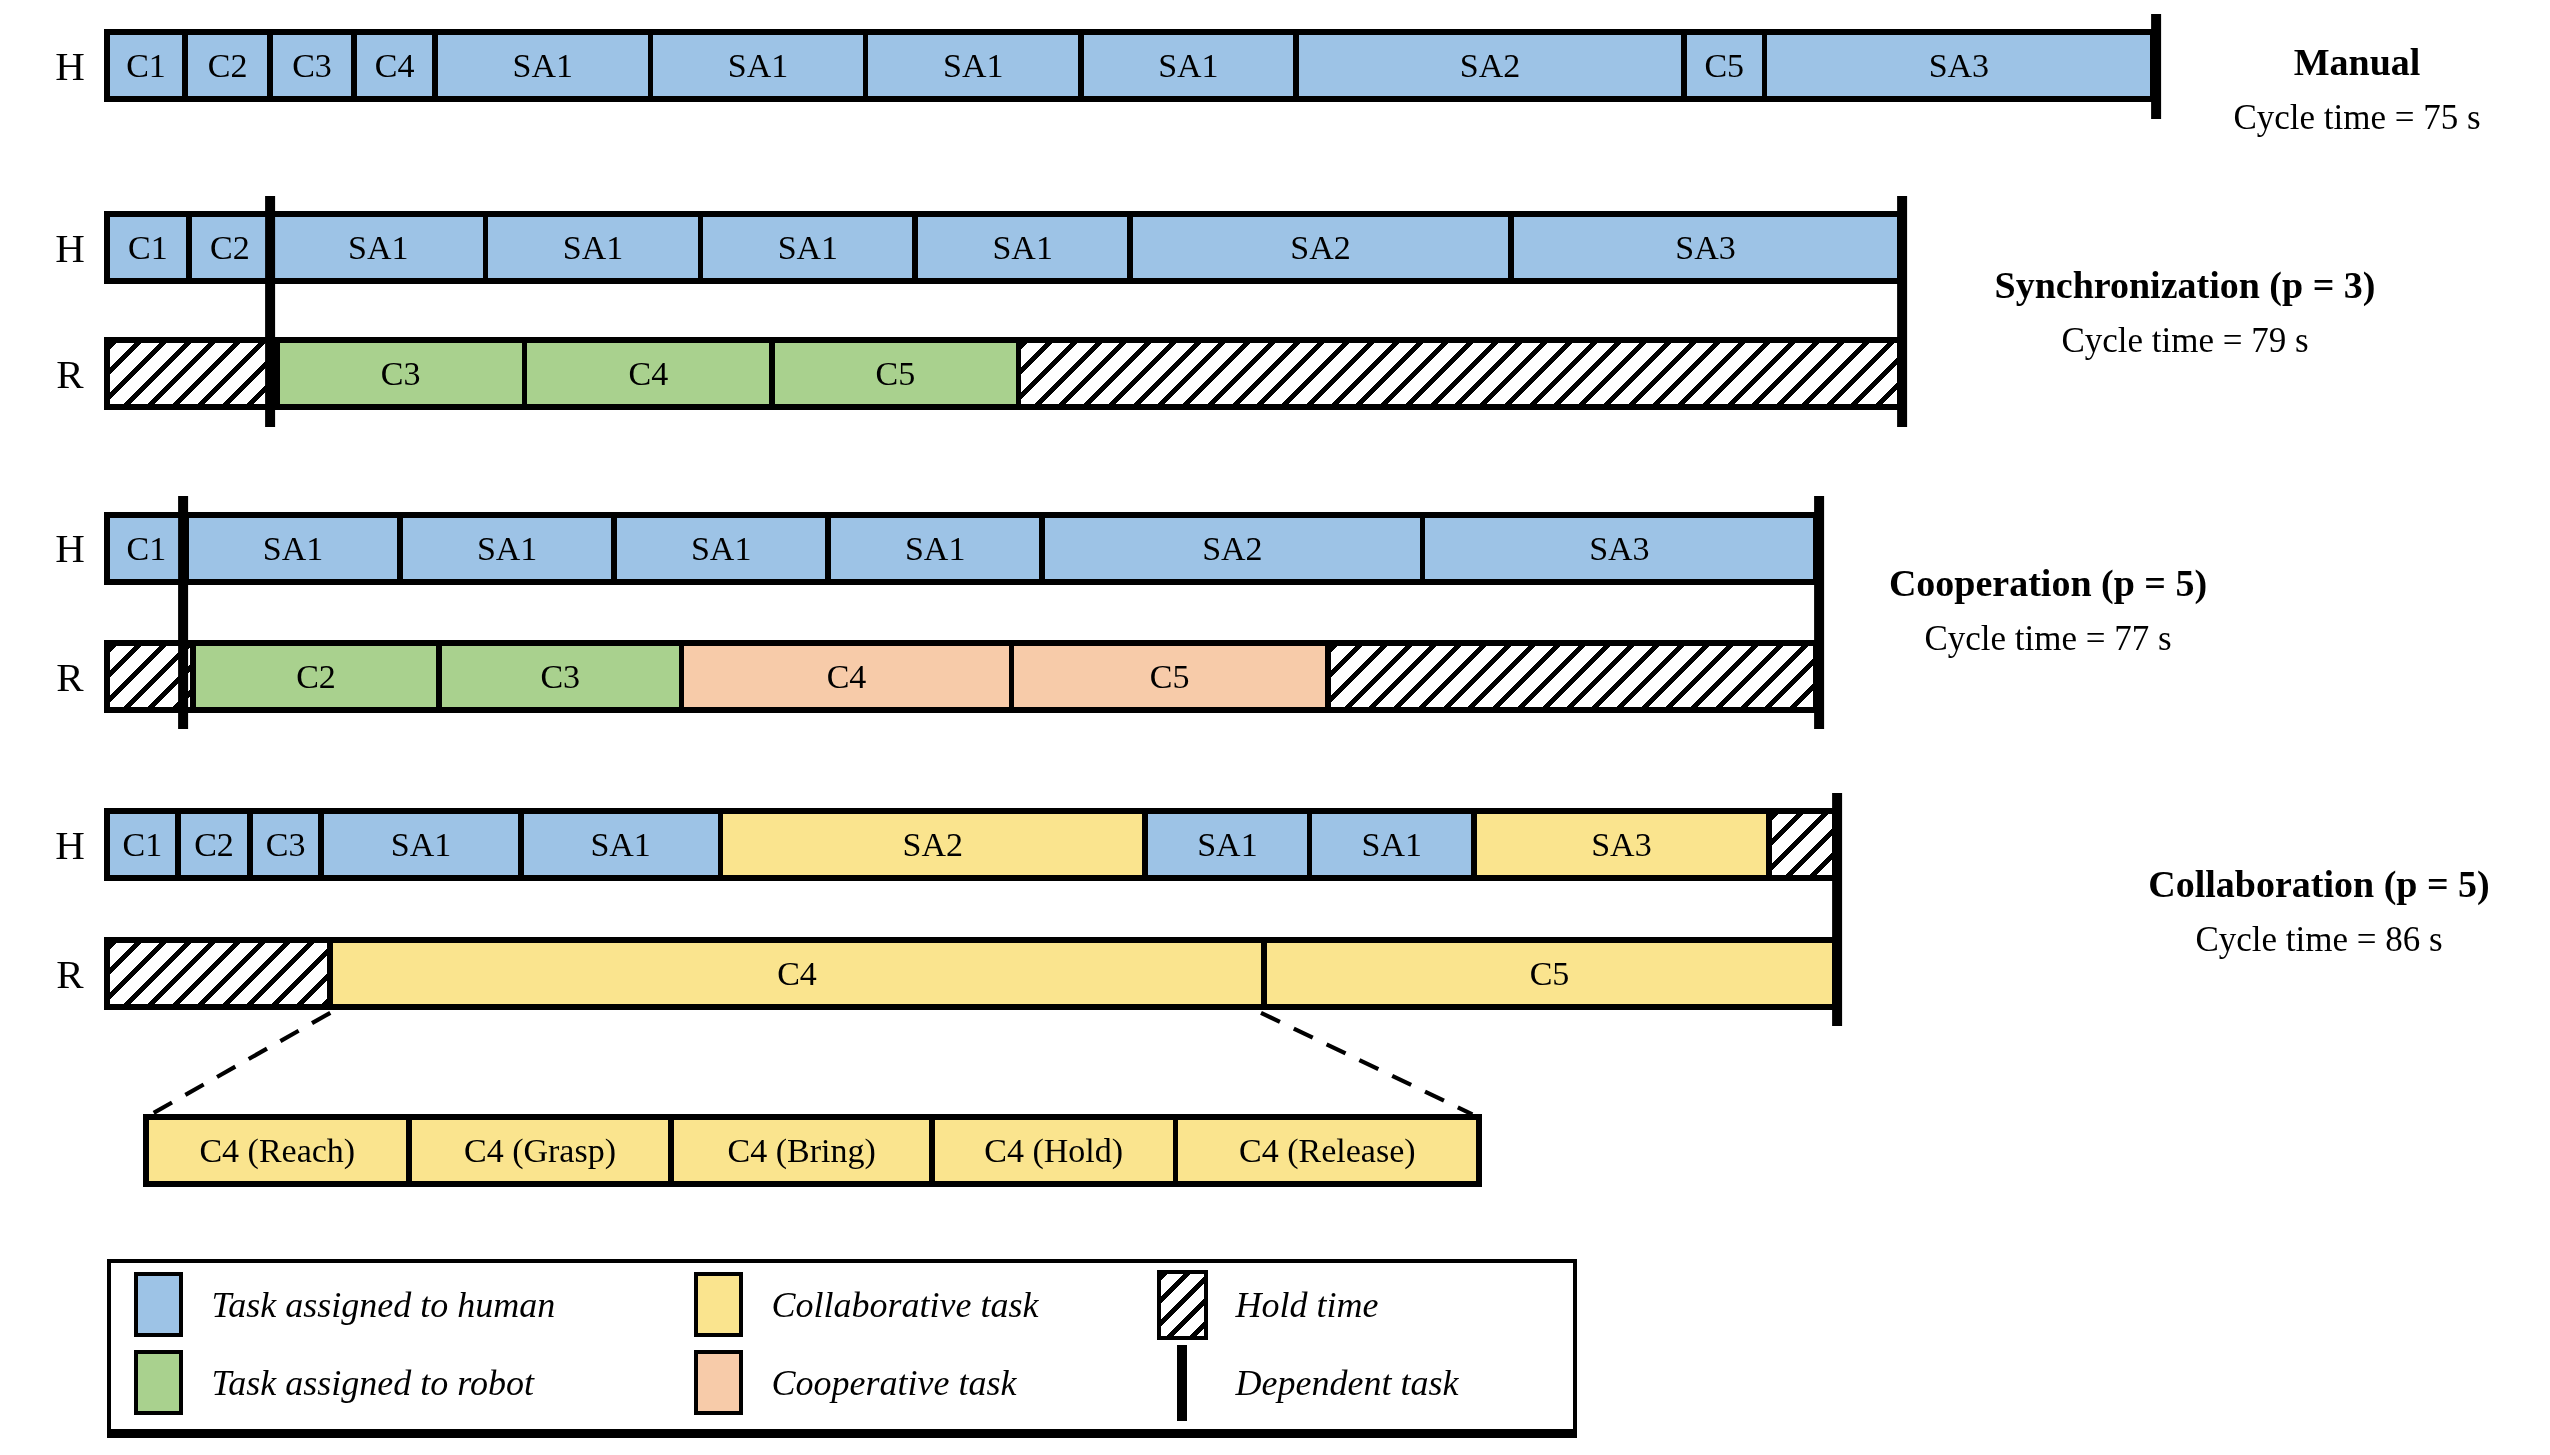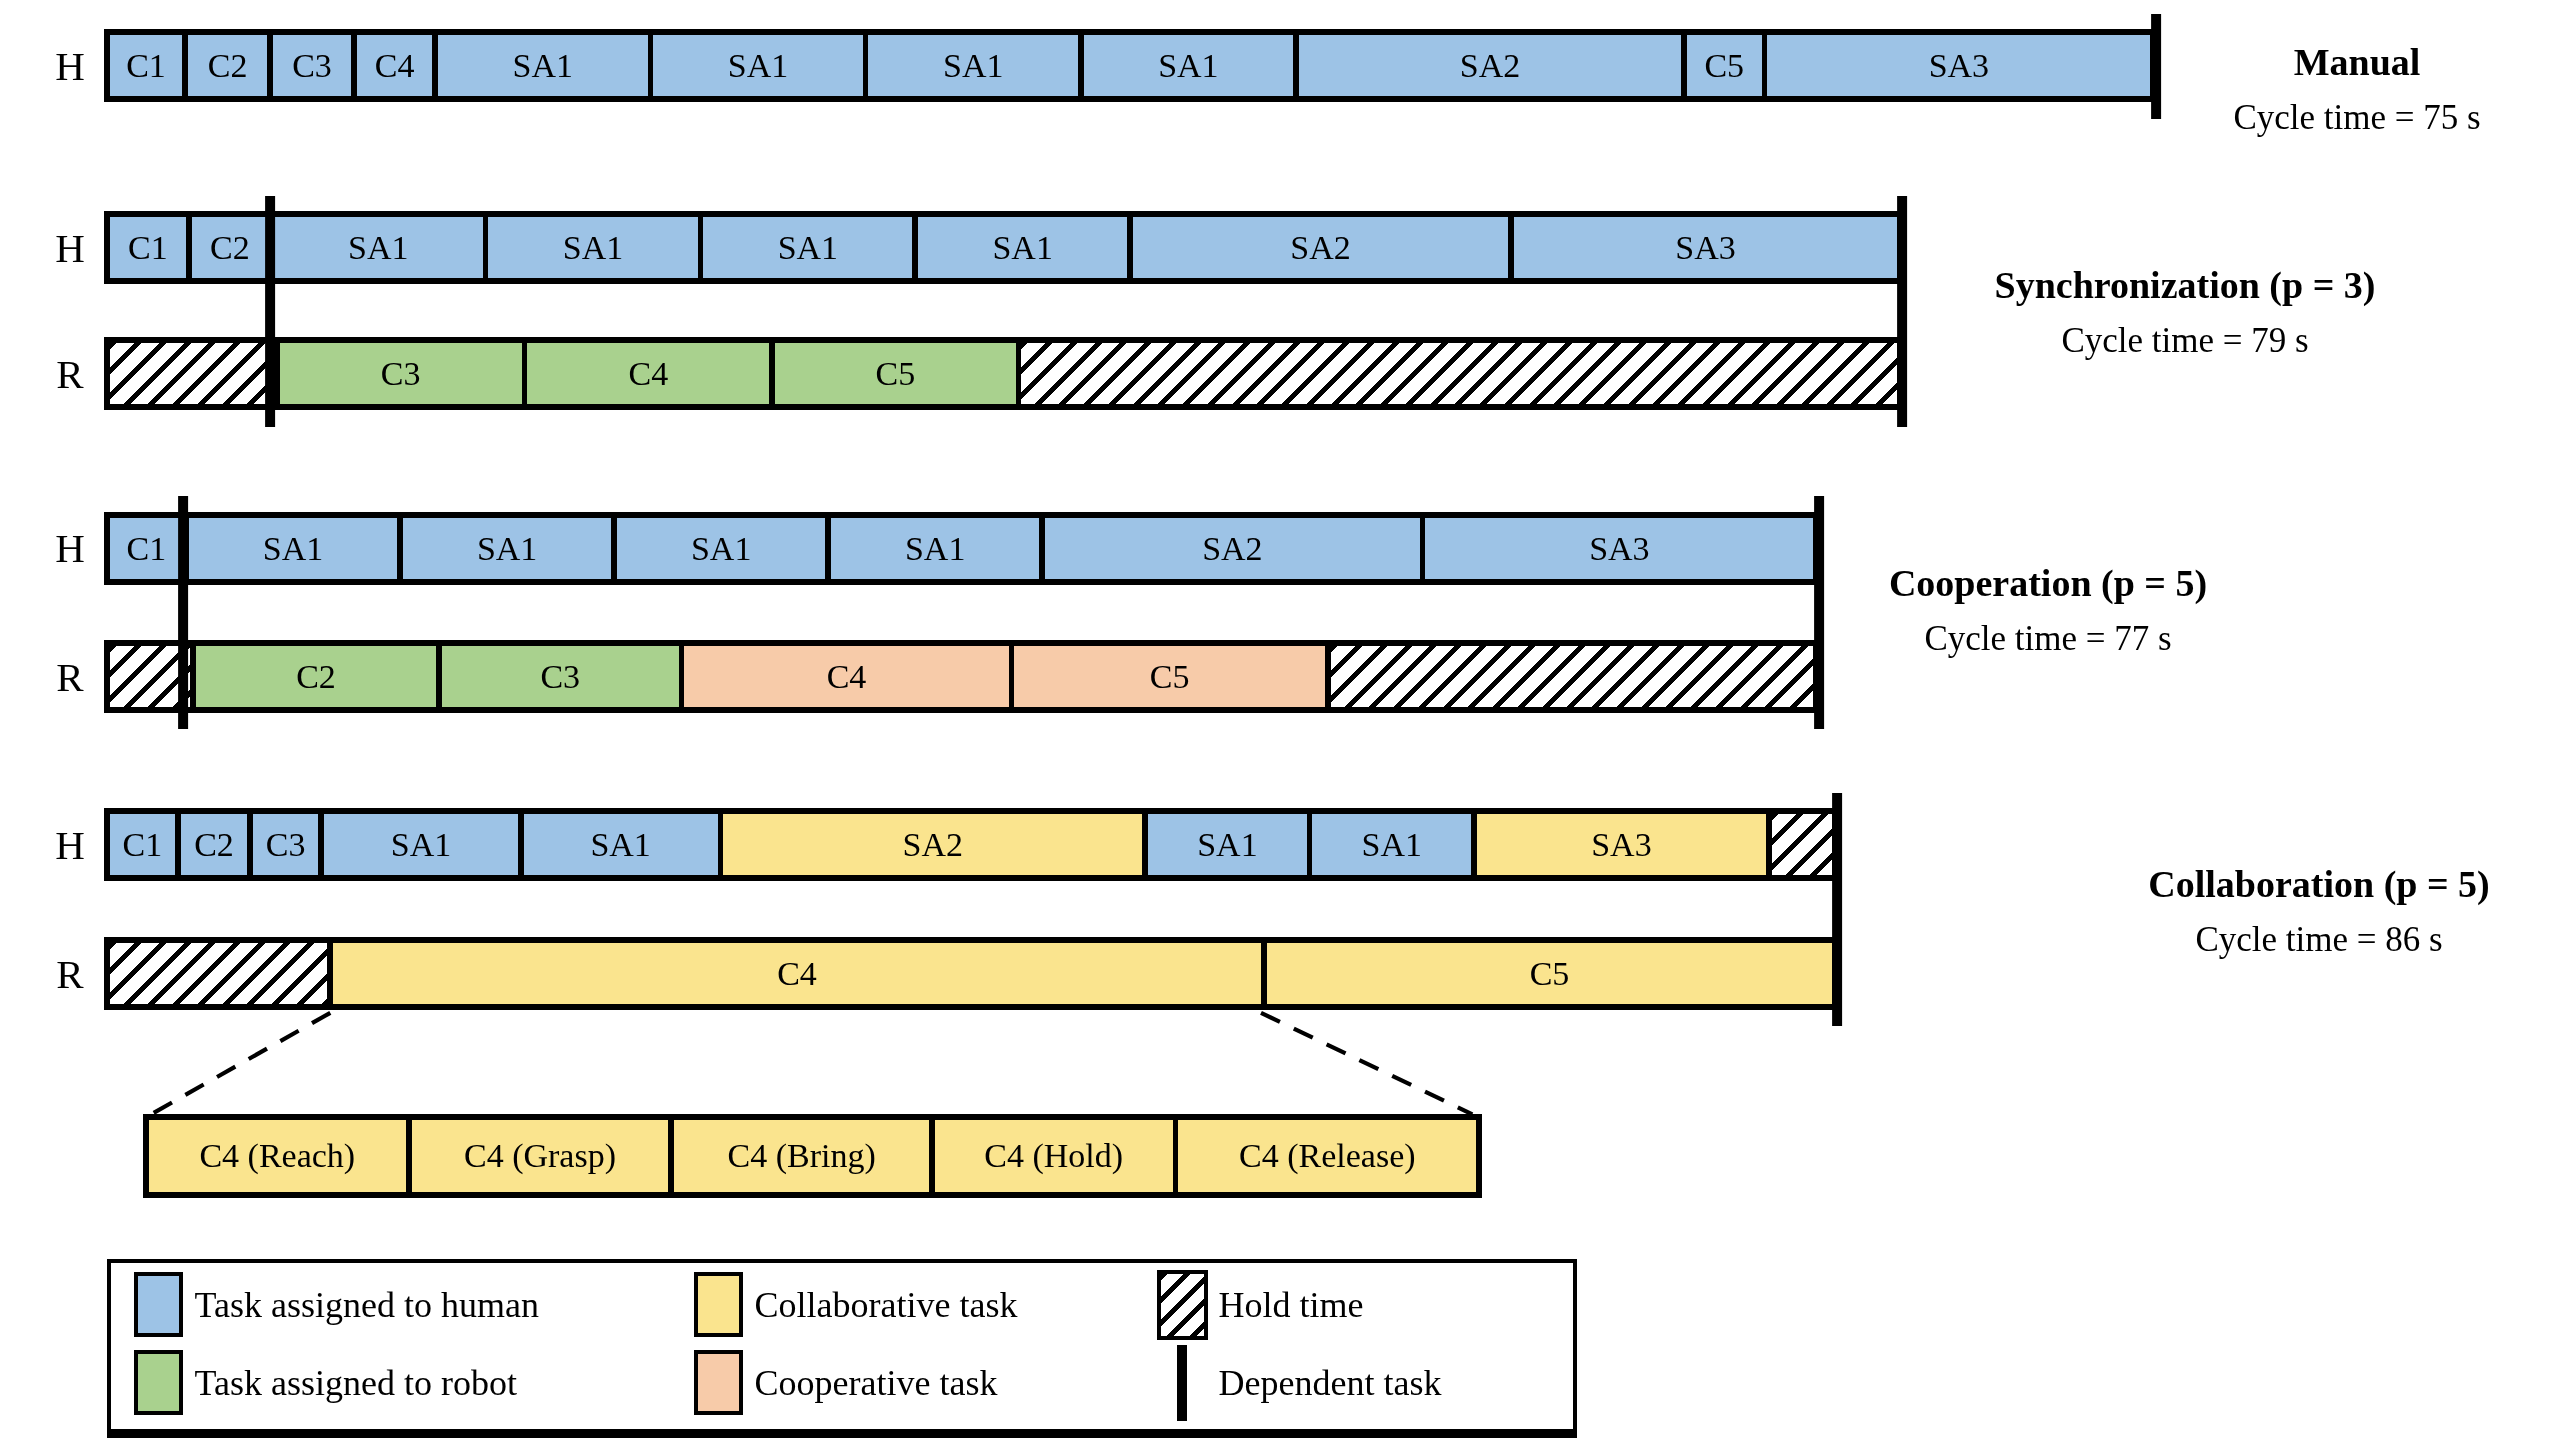--- a/index.html
+++ b/index.html
@@ -27,21 +27,21 @@
   .caption .s{display:block;font-size:35px;line-height:55px;}
   #connector-svg{position:absolute;left:0;top:0;pointer-events:none;}
 
   
   #legend{
     position:absolute;left:107px;top:1259px;width:1470px;height:179px;
     border:4.9px solid #000;border-bottom-width:9.8px;box-sizing:border-box;
     display:grid;grid-template-columns:560px 464px 1fr;grid-auto-rows:78px;
     align-items:center;padding-left:17.5px;padding-top:2.8px;background:#fff;
   }
-  .legend-item{display:flex;align-items:center;gap:7px;}
+  .legend-item{display:flex;align-items:center;gap:24px;font-style:italic;}
   .swatch-wrap{width:59px;display:flex;justify-content:center;align-items:center;flex:0 0 auto;}
   .swatch{width:41px;height:57px;border:4.9px solid #000;flex:0 0 auto;}
   .swatch.human{background:#9DC3E6;}
   .swatch.robot{background:#A9D18E;}
   .swatch.collaborative{background:#FAE48E;}
   .swatch.cooperative{background:#F7CBA9;}
   .swatch.idle{width:43px;height:62px;background:repeating-linear-gradient(135deg,#000 0 4.9px,#fff 4.9px 16px);}
   .dependent-bar{width:9.8px;height:76px;background:#000;flex:0 0 auto;}
   .legend-label{font-size:36px;white-space:nowrap;}
 </style>
@@ -180,21 +180,21 @@
       <div class="seg idle" style="flex-grow: 313;"></div>
       <div class="seg collaborative" style="flex-grow: 1333;">C4</div>
       <div class="seg collaborative" style="flex-grow: 813;">C5</div>
     </div>
     <div class="rowlabel" style="left: 70px; top: 974px;">R</div>
     <div class="depline" style="left: 1837px; top: 793px; height: 233px;"></div>
     <div class="caption" style="left: 2319px; top: 857px;">
       <span class="t">Collaboration (p = 5)</span>
       <span class="s">Cycle time = 86 s</span>
     </div>
-    <div class="bar" style="left: 143px; top: 1114px; width: 1339px; height: 84px;">
+    <div class="bar" style="left: 143px; top: 1114px; width: 1339px; height: 73px;">
       <div class="seg collaborative" style="flex-grow: 366;">C4 (Reach)</div>
       <div class="seg collaborative" style="flex-grow: 365;">C4 (Grasp)</div>
       <div class="seg collaborative" style="flex-grow: 363;">C4 (Bring)</div>
       <div class="seg collaborative" style="flex-grow: 338;">C4 (Hold)</div>
       <div class="seg collaborative" style="flex-grow: 424;">C4 (Release)</div>
     </div>
   </div>
 
 
 </body></html>

